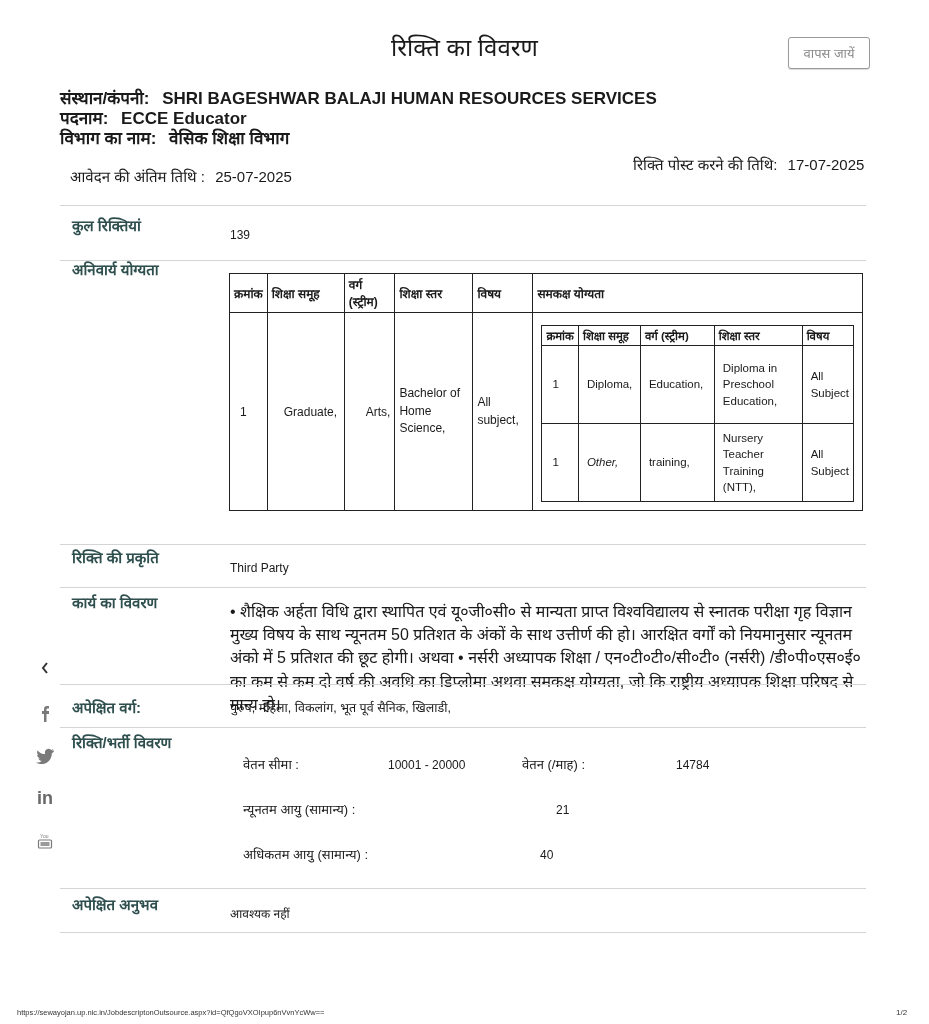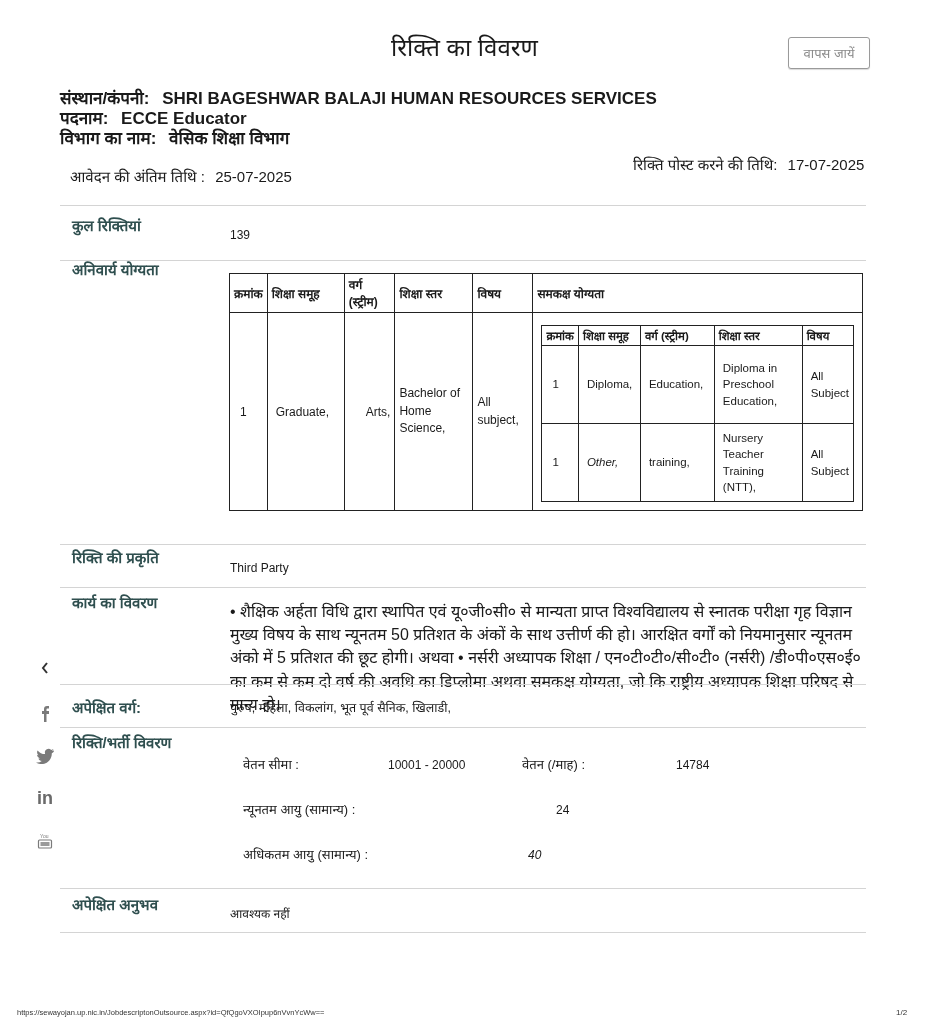--- a/index.html
+++ b/index.html
@@ -94,21 +94,21 @@
       <tr>
     <th>क्रमांक</th>
     <th>शिक्षा समूह</th>
     <th>वर्ग (स्ट्रीम)</th>
     <th>शिक्षा स्तर</th>
     <th>विषय</th>
     <th>समकक्ष योग्यता</th>
   </tr>
   <tr>
     <td class="num">1</td>
-    <td style="padding-left:8px;">Graduate,</td>
+    <td style="padding-left:16px;">Graduate,</td>
     <td style="padding-left:21px;">Arts,</td>
     <td style="line-height:1.45;">Bachelor of Home Science,</td>
     <td style="line-height:1.45;">All subject,</td>
     <td class="eq-cell">
       <table class="eq-table">
         <colgroup>
           <col style="width:35px">
               <col style="width:62px">
               <col style="width:74px">
               <col style="width:88px">
@@ -160,24 +160,24 @@
 
 <div class="divider" style="top:727px;"></div>
 
 <div class="sec-label" style="top:732px;">रिक्ति/भर्ती विवरण</div>
 <div class="pay-item" style="left:243px; top:755px;">वेतन सीमा :</div>
 <div class="pay-val" style="left:388px; top:758px;">10001 - 20000</div>
 <div class="pay-item" style="left:522px; top:755px;">वेतन (/माह) :</div>
 <div class="pay-val" style="left:676px; top:758px;">14784</div>
 
 <div class="pay-item" style="left:243px; top:800px;">न्यूनतम आयु (सामान्य)   :</div>
-<div class="pay-val" style="left:556px; top:803px;">24</div>
+<div class="pay-val" style="left:556px; top:803px;">21</div>
 
 <div class="pay-item" style="left:243px; top:845px;">अधिकतम आयु (सामान्य) :</div>
-<div class="pay-val" style="left:528px; top:848px;font-style:italic;">40</div>
+<div class="pay-val" style="left:540px; top:848px;">40</div>
 
 <div class="divider" style="top:888px;"></div>
 
 <div class="sec-label" style="top:894px;">अपेक्षित अनुभव</div>
 <div class="sec-val" style="top:905px;">आवश्यक नहीं</div>
 
 <div class="divider" style="top:932px;"></div>
 
 <div class="social" style="top:661px; color:#333;">
   <svg width="10" height="14" viewBox="0 0 10 14">

